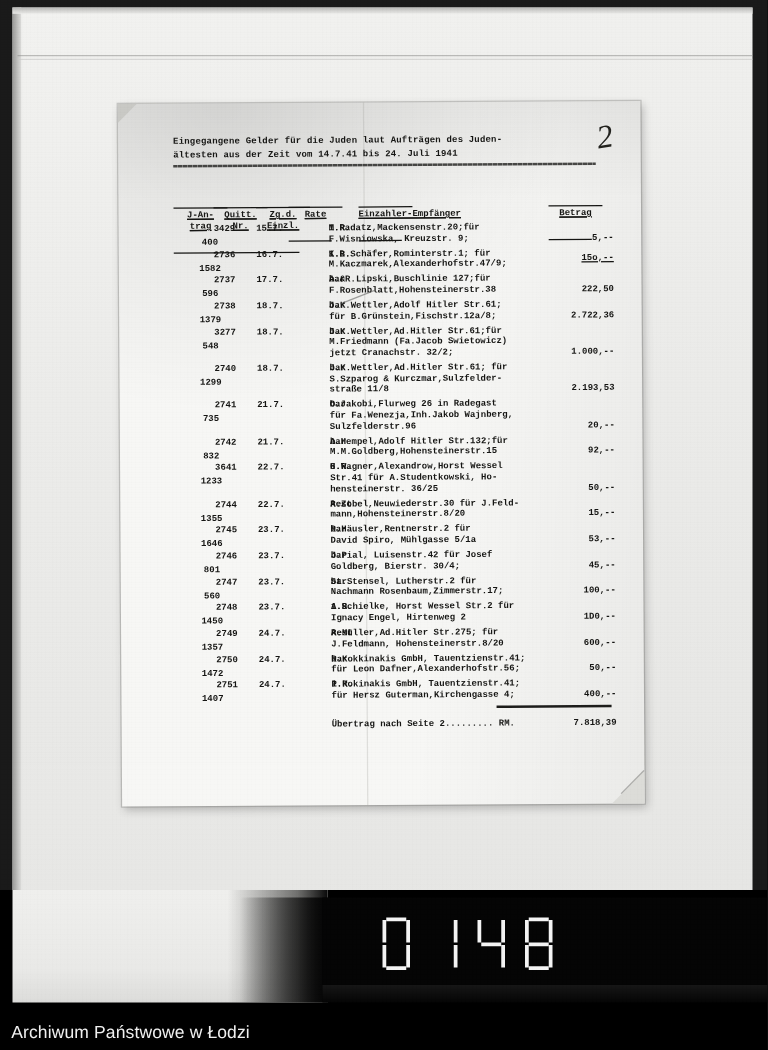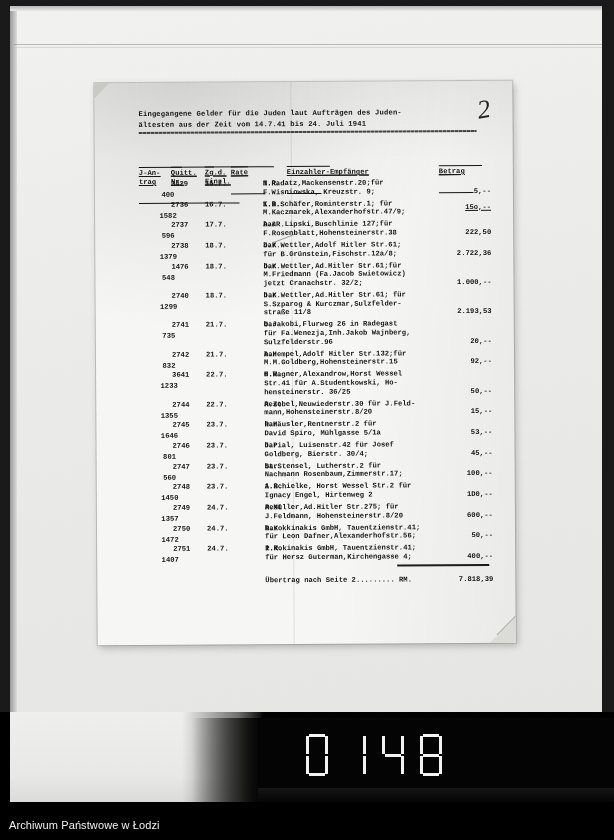--- a/index.html
+++ b/index.html
@@ -169,20 +169,21 @@
   .hdr span {
     position: absolute;
     top: 0;
     text-decoration: underline;
     white-space: pre;
   }
   .hdr span i {
     display: block;
     font-style: normal;
     text-decoration: underline;
+    text-align: center;
   }
 
   
   .rows {
     position: relative;
     margin-top: 9px;
   }
   .row {
     position: relative;
     min-height: 12px;
@@ -352,21 +353,21 @@
     bottom: 0;
     width: 614px;
     height: 30px;
     background: #000;
     display: flex;
     align-items: center;
   }
   .footer-text {
     color: #f0f0f0;
     font-family: "Liberation Sans", sans-serif;
-    font-size: 11px;
+    font-size: 14px;
     padding-left: 9px;
     letter-spacing: 0.1px;
   }
 
   
   .grain {
     position: absolute;
     inset: 0;
     pointer-events: none;
     opacity: 0.22;
@@ -456,21 +457,21 @@
             <span class="c-antrag">1379</span>
             <span class="c-quitt">2738</span>
             <span class="c-date">18.7.</span>
             <span class="c-rate">bar</span>
             <span class="c-party">J.K.Wettler,Adolf Hitler Str.61;
 für B.Grünstein,Fischstr.12a/8;</span>
             <span class="c-amount" style="top: 8.6px;">2.722,36</span>
           </div>
           <div class="row" style="min-height: 25.8px;">
             <span class="c-antrag">548</span>
-            <span class="c-quitt">1476</span>
+            <span class="c-quitt">3277</span>
             <span class="c-date">18.7.</span>
             <span class="c-rate">bar</span>
             <span class="c-party">J.K.Wettler,Ad.Hitler Str.61;für
 M.Friedmann (Fa.Jacob Swietowicz)
 jetzt Cranachstr. 32/2;</span>
             <span class="c-amount" style="top: 17.2px;">1.000,--</span>
           </div>
           <div class="row" style="min-height: 25.8px;">
             <span class="c-antrag">1299</span>
             <span class="c-quitt">2740</span>

